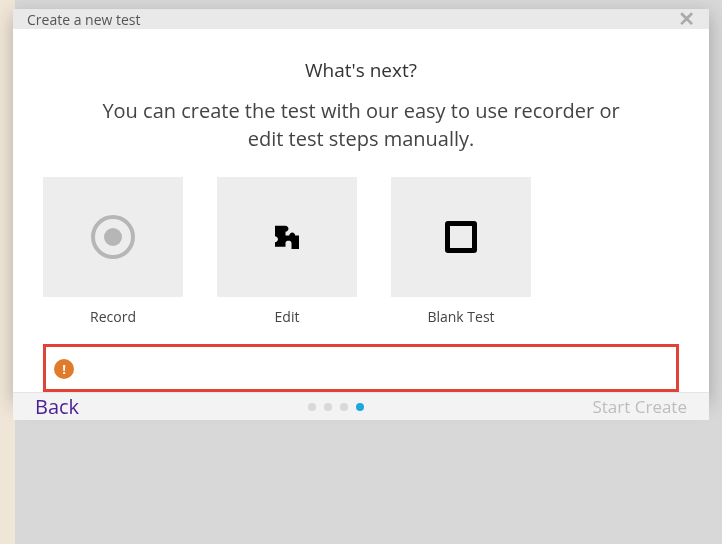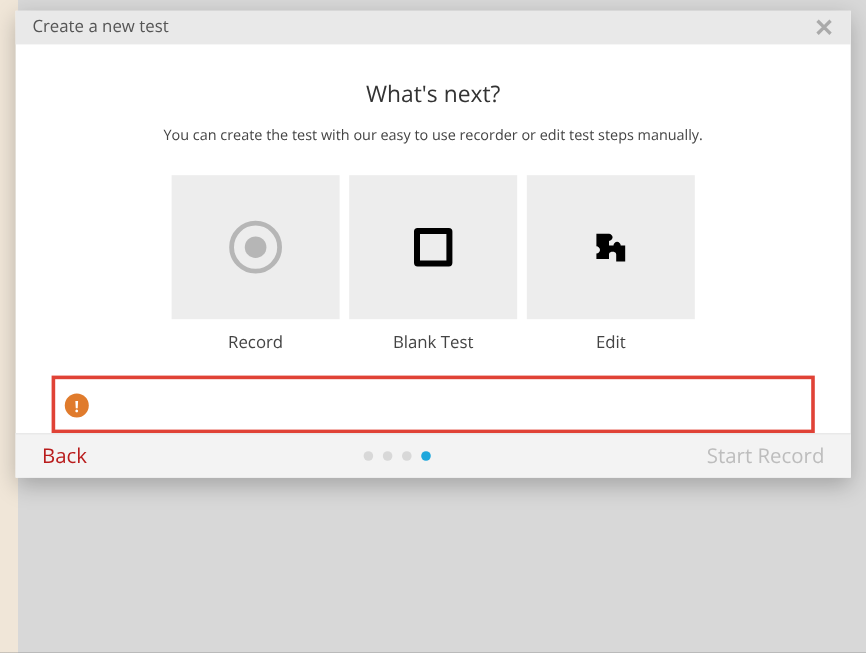--- a/index.html
+++ b/index.html
@@ -13,22 +13,22 @@
     background: #fff; box-shadow: 0 6px 18px rgba(0,0,0,.25);
     display: flex; flex-direction: column;
   }
   .dialog-header {
     height: 42px; background: #e9e9e9; display: flex; align-items: center;
     padding: 0 14px; color: #555; font-size: 14px; justify-content: space-between;
   }
   .close-x { font-size: 20px; color: #aaa; font-weight: bold; cursor: pointer; line-height: 1; }
   .dialog-body { flex: 1; padding: 18px 30px 0 30px; text-align: center; }
   h1.title { font-size: 19px; font-weight: 400; color: #333; margin-top: 10px; margin-bottom: 14px; }
-  p.subtitle { font-size: 12px; color: #444; max-width: 520px; margin: 0 auto 24px auto; line-height: 1.4; }
-  .options { display: flex; justify-content: center; gap: 8px; margin-bottom: 8px; }
+  p.subtitle { font-size: 20px; color: #444; max-width: 520px; margin: 0 auto 24px auto; line-height: 1.4; }
+  .options { display: flex; justify-content: flex-start; gap: 34px; margin-bottom: 8px; }
   .option { width: 140px; display: flex; flex-direction: column; align-items: center; cursor: pointer; }
   .tile {
     width: 140px; height: 120px; background: #ededed;
     display: flex; align-items: center; justify-content: center;
   }
   .option-label { margin-top: 10px; font-size: 14px; color: #444; }
   
   .record-icon { width: 44px; height: 44px; border: 4px solid #b6b6b6; border-radius: 50%; display:flex; align-items:center; justify-content:center; }
   .record-icon .dot { width: 18px; height: 18px; background:#b6b6b6; border-radius:50%; }
   
@@ -44,21 +44,21 @@
     width: 20px; height: 20px; border-radius: 50%; background: #e07b2c;
     color: #fff; font-weight: bold; font-size: 13px; display:flex; align-items:center; justify-content:center;
     flex-shrink: 0; margin-top: 2px;
   }
   .warn-text { color: #e07b2c; font-size: 14px; line-height: 1.45; }
   
   .dialog-footer {
     height: 56px; background: #f3f3f3; display: flex; align-items: center;
     padding: 0 22px; border-top: 1px solid #e6e6e6; justify-content: space-between;
   }
-  .back { color: #b91c1c; font-size: 17px; cursor: pointer; }
+  .back { color: #4c1d95; font-size: 20px; cursor: pointer; }
   .start { color: #bdbdbd; font-size: 17px; cursor: default; }
   .dots { display:flex; gap: 8px; }
   .dot-step { width: 8px; height: 8px; border-radius:50%; background:#d8d8d8; }
   .dot-step.active { background:#1ea7dc; }
 </style>
 </head>
 <body>
 
 <div class="backdrop">
   <div class="dialog">
@@ -78,47 +78,47 @@
           <div class="tile">
             <span class="record-icon">
                 <span class="dot"></span>
               </span>
           </div>
           <div class="option-label">Record</div>
         </div>
 
         <div class="option">
           <div class="tile">
-            <span class="square"></span>
-          </div>
-          <div class="option-label">Blank Test</div>
-        </div>
-
-        <div class="option">
-          <div class="tile">
             <svg class="puzzle" viewBox="0 0 24 24">
               <path fill="#000" d="M20 11h-2.5c0-1-1-2-2-2s-2 1-2 2H11V8.5c1 0 2-1 2-2s-1-2-2-2H4v7c1 0 2 1 2 2s-1 2-2 2v3h7v-2.5c0 0 0-1.5 2-1.5s2 1.5 2 1.5V20h5v-9z"></path>
             </svg>
           </div>
           <div class="option-label">Edit</div>
+        </div>
+
+        <div class="option">
+          <div class="tile">
+            <span class="square"></span>
+          </div>
+          <div class="option-label">Blank Test</div>
         </div>
 
       </div>
 
       <div class="warning-frame">
         <div class="warn-badge">!</div>
       </div>
 
     </div>
 
     <div class="dialog-footer">
       <span class="back">Back</span>
       <div class="dots">
         <span class="dot-step"></span>
         <span class="dot-step"></span>
         <span class="dot-step"></span>
         <span class="dot-step active"></span>
       </div>
-      <span class="start">Start Record</span>
+      <span class="start">Start Create</span>
     </div>
 
   </div>
 </div>
 
 </body></html>

